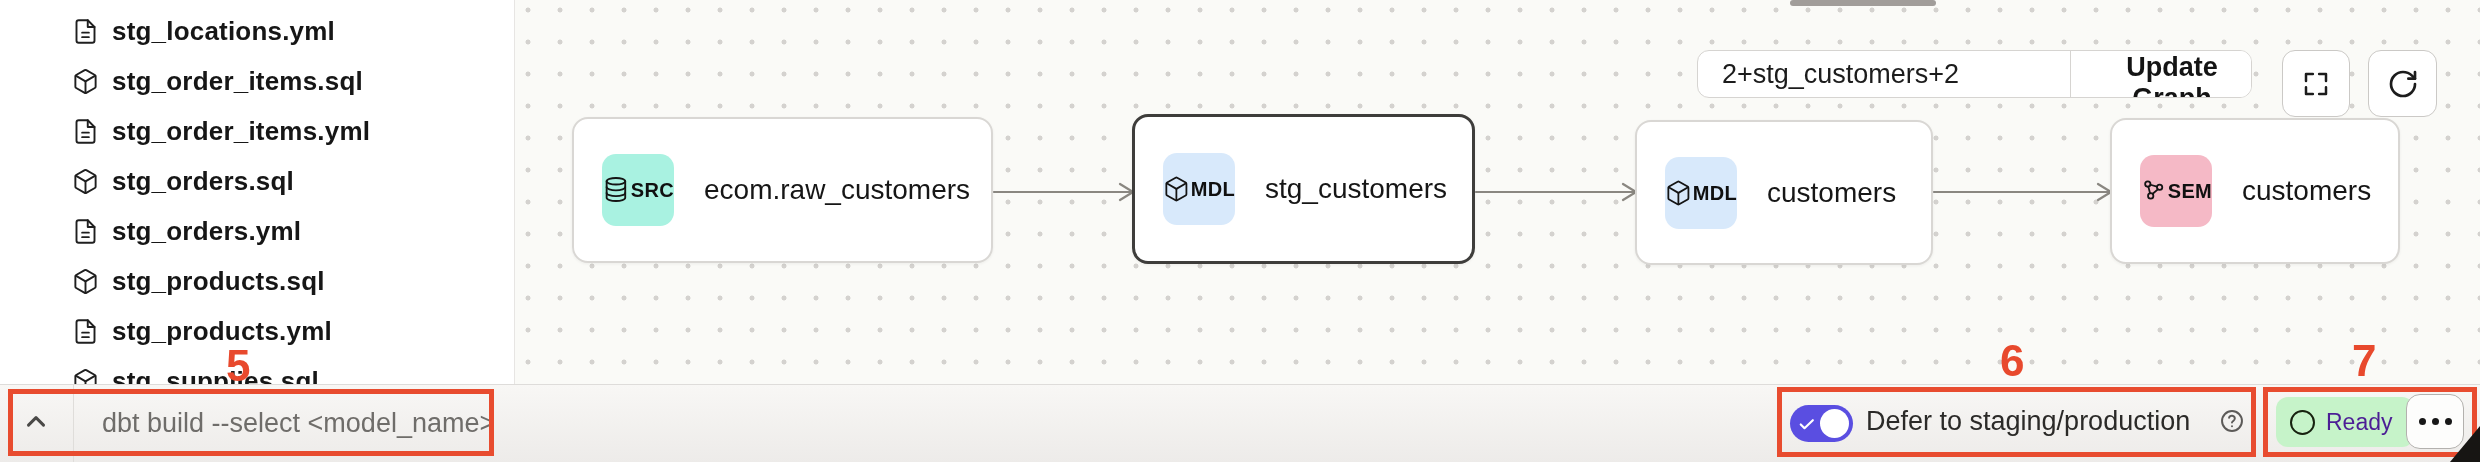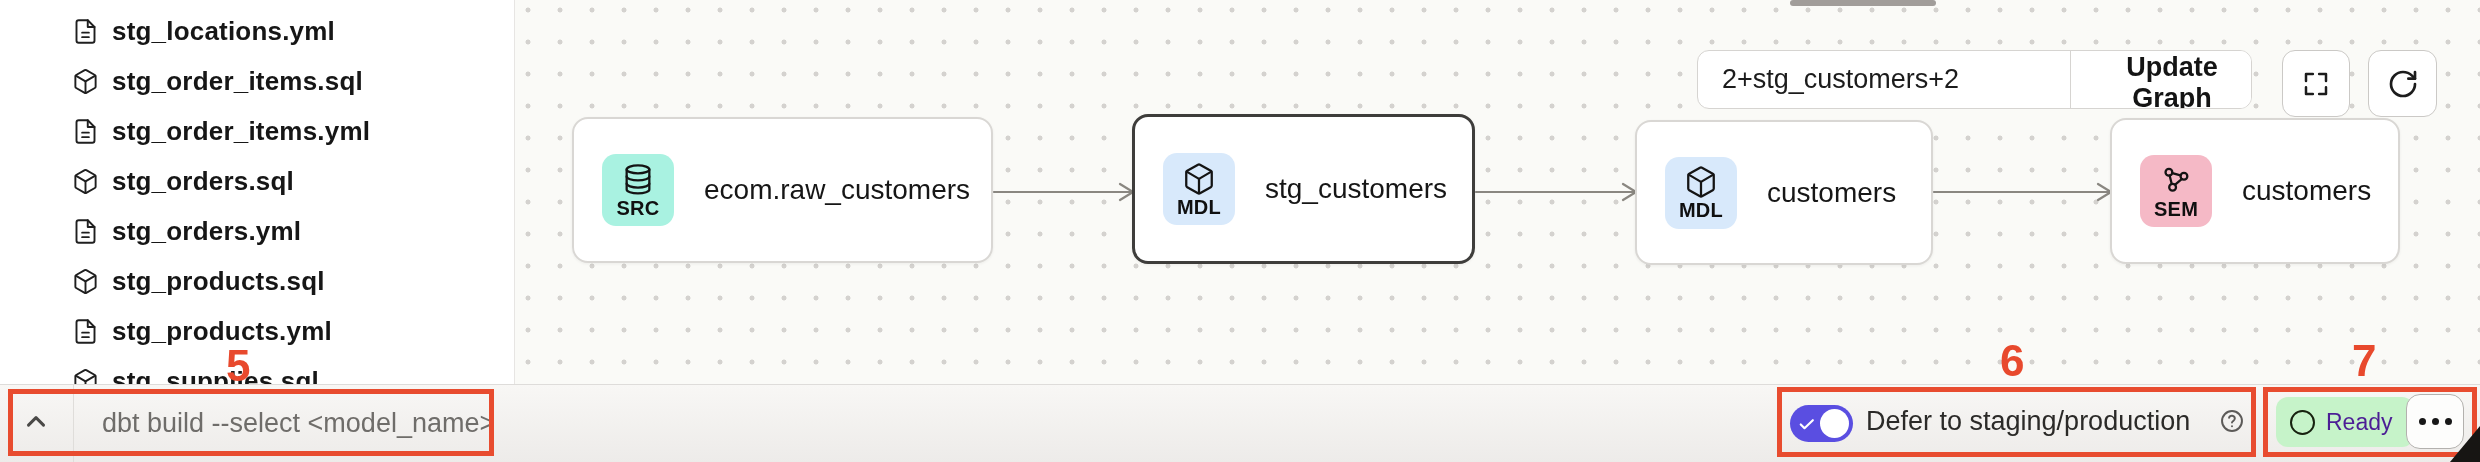--- a/index.html
+++ b/index.html
@@ -39,32 +39,32 @@
 
   
   .node{
     background:#ffffff;border:2px solid #d9d7d4;border-radius:16px;
     box-shadow:0 1px 3px rgba(40,40,40,.06);
     display:flex;align-items:center;padding-left:28px;box-sizing:border-box;gap:30px;z-index:3;
   }
   .node.selected{border:3.5px solid #3e3d3b;}
   .badge{
     flex:none;width:72px;height:72px;border-radius:14px;
-    display:flex;flex-direction:column;align-items:center;justify-content:center;gap:1px;
+    display:flex;flex-direction:row;align-items:center;justify-content:center;gap:1px;
   }
   .badge svg{stroke:#141414;stroke-width:1.6;fill:none;stroke-linecap:round;stroke-linejoin:round;}
   .badge-txt{font-size:20px;font-weight:600;color:#101010;letter-spacing:.3px;line-height:1;}
   .badge-src{background:#a9f2e1;}
   .badge-mdl{background:#d8e9fb;}
   .badge-sem{background:#f5b9c6;}
   .node-label{font-size:28px;font-weight:500;color:#161616;white-space:nowrap;}
 
   
   .selector-box{
-    left:1697px;top:50px;width:555px;height:59px;background:#fff;
+    left:1697px;top:50px;width:555px;height:48px;background:#fff;
     border:1.5px solid #d6d4d1;border-radius:12px;display:flex;align-items:stretch;
     box-sizing:border-box;z-index:4;overflow:hidden;
   }
   .selector-input{
     border:none;outline:none;width:348px;padding:0 0 0 24px;font-size:27px;color:#1c1c1c;
     font-family:"Liberation Sans",sans-serif;background:transparent;
   }
   .update-btn{
     border:none;border-left:1.5px solid #d6d4d1;background:#fff;cursor:pointer;
     flex:1;font-size:27px;font-weight:600;color:#141414;

